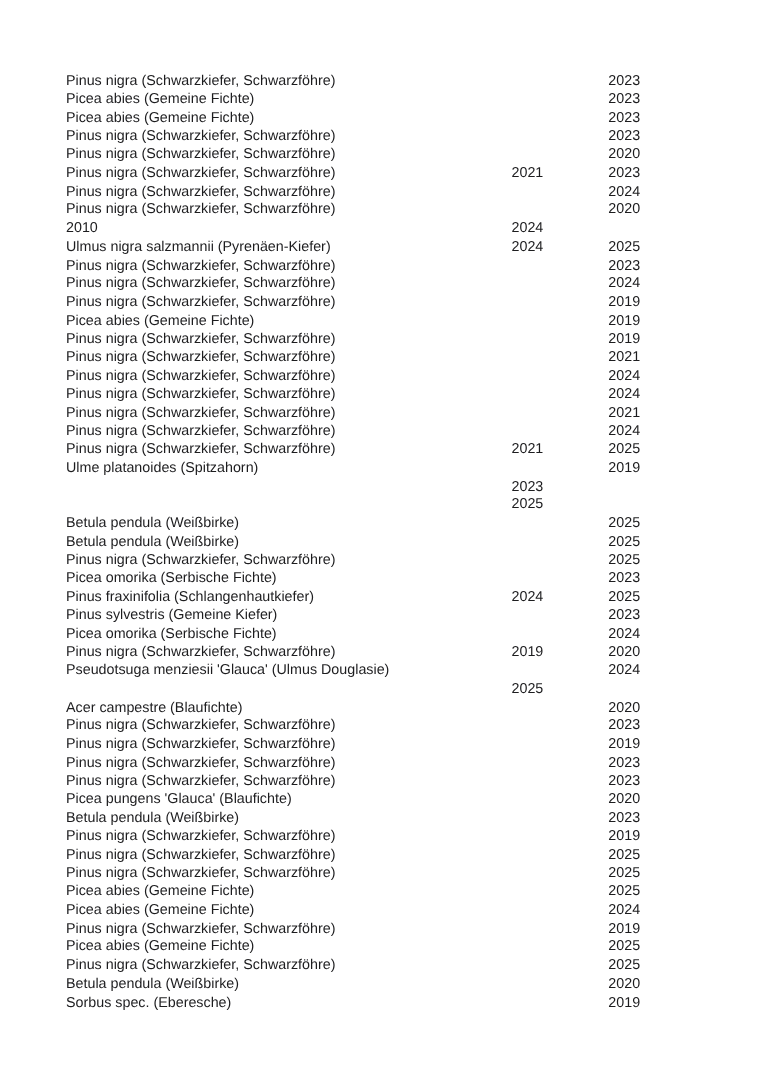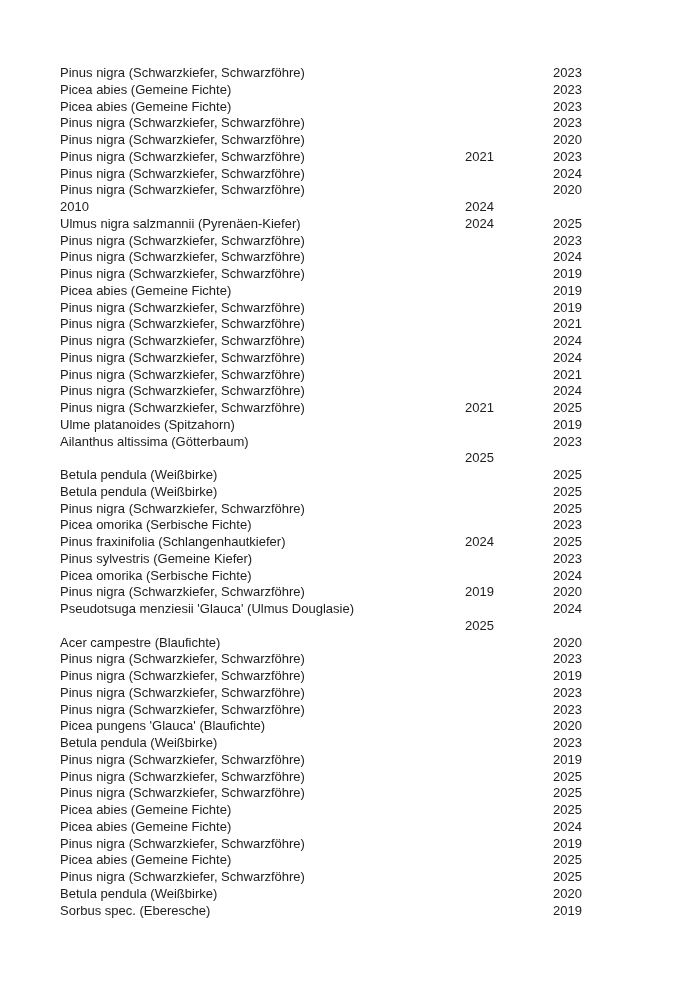--- a/index.html
+++ b/index.html
@@ -168,21 +168,20 @@
     <span class="year end">2025</span>
   </div>
 
   <div class="row">
     <span class="species">Ulme platanoides (Spitzahorn)</span>
     <span class="year mid"></span>
     <span class="year end">2019</span>
   </div>
 
   <div class="row">
-    <span class="species">Ailanthus altissima (Götterbaum)</span>
     <span class="year mid"></span>
     <span class="year end">2023</span>
   </div>
 
   <div class="row">
     <span class="year mid"></span>
     <span class="year end">2025</span>
   </div>
 
   <div class="row">

